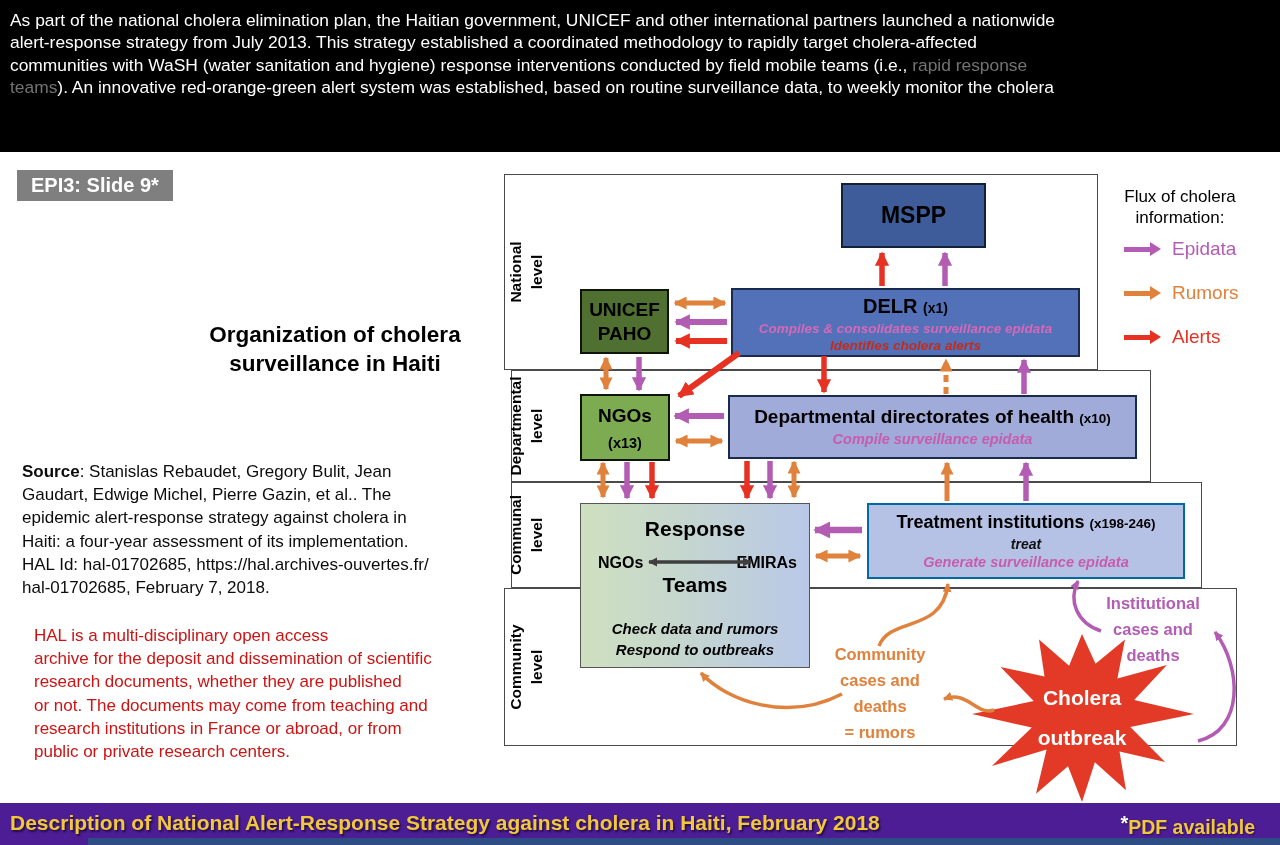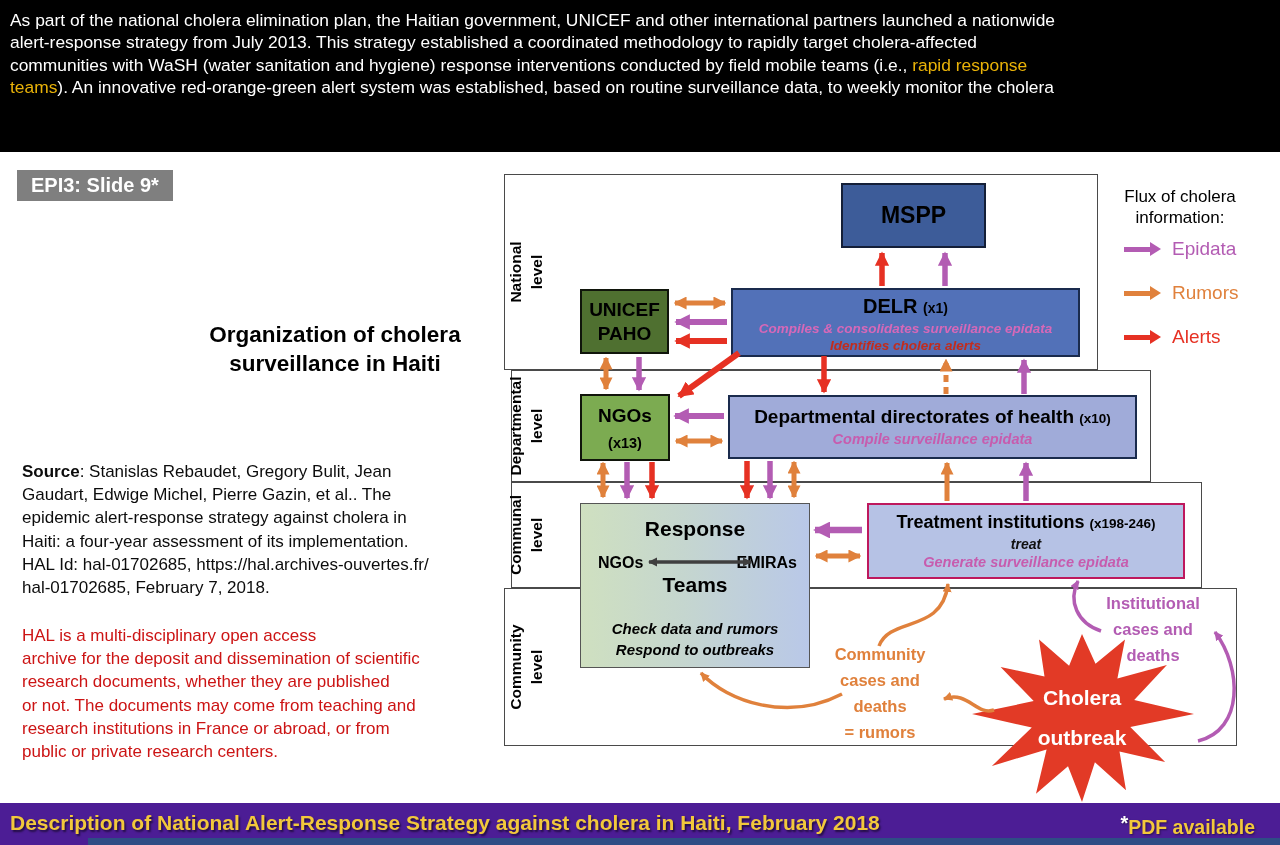--- a/index.html
+++ b/index.html
@@ -3,30 +3,30 @@
 <meta charset="utf-8">
 <style>
   html,body{margin:0;padding:0;}
   body{width:1280px;height:845px;position:relative;overflow:hidden;background:#ffffff;
        font-family:"Liberation Sans", sans-serif;}
   
   .banner{position:absolute;left:0;top:0;width:1280px;height:152px;background:#000;
           color:#fff;box-sizing:border-box;padding:9px 0 0 10px;
           font-size:17.4px;line-height:22.4px;}
   .bl{white-space:nowrap;}
-  .hl{color:#eab308;}
+  .hl{color:#737373;}
   
   .slide-label{position:absolute;left:17px;top:170px;background:#7f7f7f;color:#fff;
                font-weight:bold;font-size:20px;padding:4px 14px;}
   .main-title{position:absolute;left:155px;top:320px;width:360px;text-align:center;
               font-weight:bold;font-size:22.5px;line-height:29px;color:#000;}
   .source{position:absolute;left:22px;top:460px;font-size:17px;line-height:23.2px;color:#0c0c0c;}
   .source .ln{white-space:nowrap;}
   .hal{position:absolute;left:22px;top:624px;font-size:17px;line-height:23.2px;color:#cc1414;}
-  .hal .ln{white-space:nowrap;}
+  .hal .ln{white-space:nowrap;margin-left:12px;}
   
   .panel{position:absolute;background:#fff;border:1.6px solid #4a4a4a;box-sizing:border-box;z-index:1;}
   #panel-national{left:504px;top:174px;width:594px;height:196px;}
   #panel-departmental{left:511px;top:370px;width:640px;height:112px;}
   #panel-communal{left:511px;top:482px;width:691px;height:106px;}
   #panel-community{left:504px;top:588px;width:733px;height:158px;}
   .level-label{position:absolute;width:160px;height:44px;transform:rotate(-90deg);
                text-align:center;font-weight:bold;font-size:15.5px;line-height:21px;color:#000;z-index:2;}
   .level-label span{display:block;}
   
@@ -37,21 +37,21 @@
   #box-unicef{left:580px;top:289px;width:89px;height:65px;background:#4f7030;
               border:2px solid #10150b;font-weight:bold;font-size:19px;line-height:24px;}
   #box-delr{left:731px;top:288px;width:349px;height:69px;background:#5271b8;
             border:2px solid #1a2b4d;padding-top:2px;}
   #box-ngos{left:580px;top:394px;width:90px;height:67px;background:#7cab51;
             border:2px solid #10150b;font-weight:bold;}
   #box-dept{left:728px;top:395px;width:409px;height:64px;background:#a0abd9;border:2px solid #1a2b4d;}
   #box-response{left:580px;top:503px;width:230px;height:165px;
                 background:linear-gradient(90deg,#cfe0c0 0%,#c5d6cf 45%,#b9c8e8 100%);
                 border:1.6px solid #555;}
-  #box-treatment{left:867px;top:503px;width:318px;height:76px;background:#b6c2e5;border:2px solid #be185d;}
+  #box-treatment{left:867px;top:503px;width:318px;height:76px;background:#b6c2e5;border:2px solid #0369a1;}
   .bt{font-weight:bold;font-size:20px;line-height:24px;}
   .bt .cnt{font-size:14px;}
   .bt19{font-weight:bold;font-size:19px;line-height:22px;}
   .bt19 .cnt{font-size:13.5px;}
   .bt18{font-weight:bold;font-size:18px;line-height:22px;}
   .bt18 .cnt{font-size:13.5px;}
   .role-pink{font-style:italic;font-weight:600;font-size:13.5px;line-height:17px;color:#d668b8;}
   .role-pink2{font-style:italic;font-weight:600;font-size:14.5px;line-height:19px;color:#c75cae;}
   .role-red{font-style:italic;font-weight:600;font-size:13.5px;line-height:17px;color:#c22c1d;}
   .role-dark{font-style:italic;font-weight:600;font-size:14px;line-height:18px;color:#111;}

